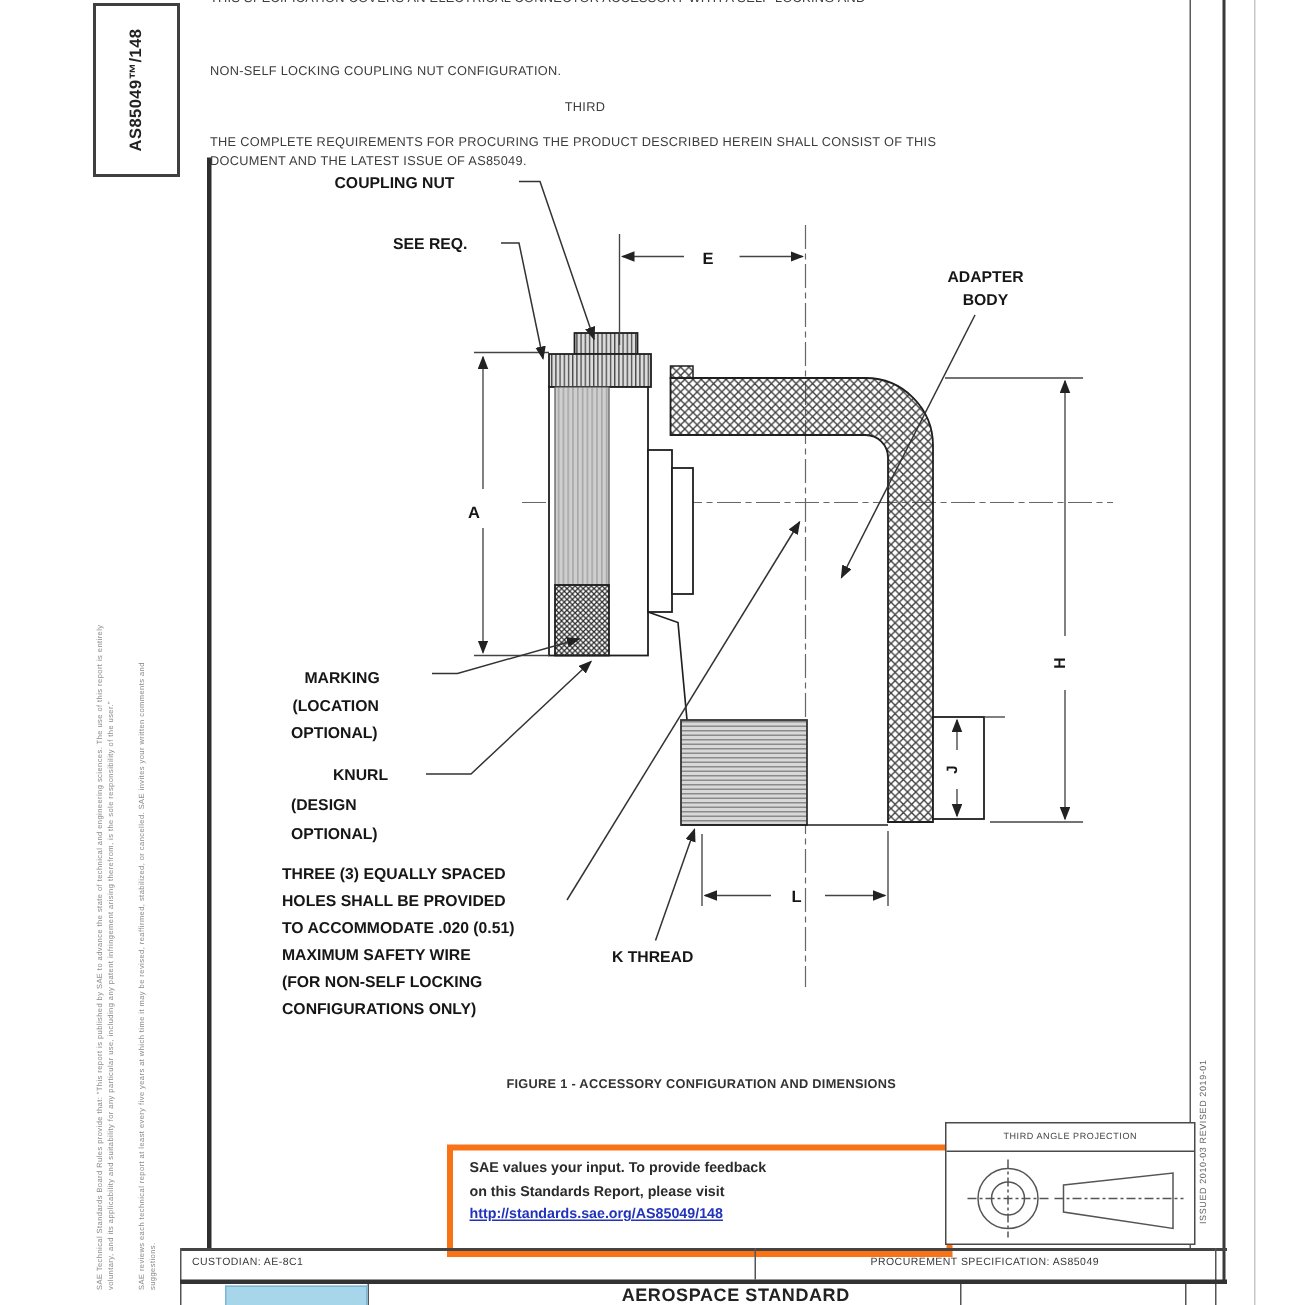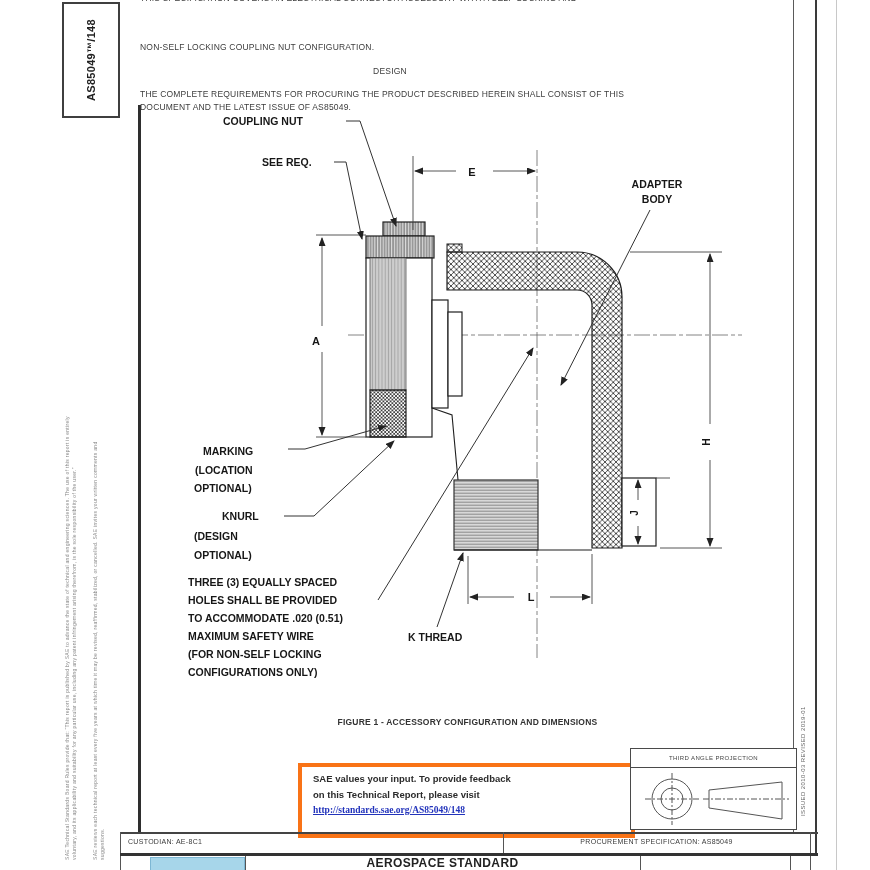--- a/index.html
+++ b/index.html
@@ -10,26 +10,26 @@
   .notice{font-size:8.5px;color:#3c3c3c;letter-spacing:.2px;line-height:13px;margin-top:36px;}
   .rot-up{position:absolute;transform:rotate(-90deg);transform-origin:0 0;white-space:nowrap;}
   .micro{font-size:5px;color:#8a8a8a;letter-spacing:.3px;}
   #as-box{left:62px;top:2px;width:54px;height:112px;border:2px solid #3f3f3f;
           display:flex;align-items:center;justify-content:center;background:#fff;}
   #as-box span{transform:rotate(-90deg);white-space:nowrap;font-weight:bold;font-size:11px;color:#222;letter-spacing:.3px;}
   svg text{font-family:"Liberation Sans",sans-serif;font-weight:bold;fill:#161616;}
   #caption{left:140px;top:717px;width:655px;text-align:center;font-size:8.5px;font-weight:600;color:#333;letter-spacing:.2px;}
   #feedback{left:298px;top:763px;width:318px;height:63px;border:4px solid #f97316;background:#fff;
             padding:4px 0 0 11px;font-size:9.5px;font-weight:bold;color:#2b2b2b;line-height:15.5px;}
-  #feedback a{text-decoration:underline;cursor:pointer;font-family:Liberation Serif, serif;}
+  #feedback a{text-decoration:underline;cursor:pointer;}
   #proj-box{left:630px;top:748px;width:165px;height:80px;border:1.5px solid #4a4a4a;background:#fff;}
   #proj-title{position:absolute;left:0;top:0;width:100%;height:18px;border-bottom:1.5px solid #4a4a4a;
               display:flex;align-items:center;justify-content:center;font-size:6px;color:#444;letter-spacing:.4px;}
   .ftext{font-size:7px;color:#3a3a3a;letter-spacing:.3px;}
-  #aero{left:245px;top:856px;width:395px;text-align:center;font-weight:bold;font-size:12px;color:#222;letter-spacing:.4px;}
+  #aero{left:245px;top:856px;width:395px;text-align:center;font-weight:bold;font-size:12px;color:#222;letter-spacing:.4px;padding-left:48px;}
   #logo{left:150px;top:857px;width:93px;height:13px;background:#a7d6ea;border:1px solid #7db7d4;border-bottom:none;}
 </style>
 </head>
 <body>
 
 <div id="page">
 
   <div id="as-box" class="abs">
     <span>AS85049™/148</span>
   </div>
@@ -43,21 +43,21 @@
   <div class="vline" style="left:793px;top:0;width:1px;height:832px;background:#5a5a5a;"></div>
   <div class="vline" style="left:815px;top:0;width:2px;height:855px;background:#3a3a3a;"></div>
   <div class="vline" style="left:836px;top:0;width:1px;height:870px;background:#c8c8c8;"></div>
 
   <div class="rot-up" style="left:800px;top:816px;width:272px;font-size:6px;color:#666;letter-spacing:.4px;">ISSUED 2010-03      REVISED 2019-01</div>
 
   <div class="abs" style="left:140px;top:0;width:640px;height:4px;overflow:hidden;">
     <div class="notice" style="margin-top:-8px;">THIS SPECIFICATION COVERS AN ELECTRICAL CONNECTOR ACCESSORY WITH A SELF-LOCKING AND</div>
   </div>
   <div class="abs notice" style="left:140px;top:5px;">NON-SELF LOCKING COUPLING NUT CONFIGURATION.</div>
-  <div class="abs notice" style="left:140px;top:29px;width:500px;text-align:center;">DESIGN</div>
+  <div class="abs notice" style="left:140px;top:29px;width:500px;text-align:center;">THIRD</div>
   <div class="abs notice" style="left:140px;top:52px;width:505px;">THE COMPLETE REQUIREMENTS FOR PROCURING THE PRODUCT DESCRIBED HEREIN SHALL CONSIST OF THIS DOCUMENT AND THE LATEST ISSUE OF AS85049.</div>
 
   <svg class="abs" style="left:0;top:0;pointer-events:none;" width="870" height="870" viewBox="0 0 870 870">
     <defs>
       <pattern id="hx" width="5.5" height="5.5" patternUnits="userSpaceOnUse">
         <path d="M0,0 L5.5,5.5 M5.5,0 L0,5.5" stroke="#3d3d3d" stroke-width="0.9"></path>
       </pattern>
       <pattern id="kn" width="3.6" height="3.6" patternUnits="userSpaceOnUse">
         <path d="M0,0 L3.6,3.6 M3.6,0 L0,3.6" stroke="#2a2a2a" stroke-width="0.8"></path>
       </pattern>
@@ -163,21 +163,21 @@
     <text x="188" y="640" font-size="10.5">MAXIMUM SAFETY WIRE</text>
     <text x="188" y="658" font-size="10.5">(FOR NON-SELF LOCKING</text>
     <text x="188" y="676" font-size="10.5">CONFIGURATIONS ONLY)</text>
     <text x="408" y="641" font-size="10.5">K THREAD</text>
   </svg>
 
   <div id="caption" class="abs">FIGURE 1 - ACCESSORY CONFIGURATION AND DIMENSIONS</div>
 
   <div id="feedback" class="abs">
     <div>SAE values your input. To provide feedback</div>
-    <div>on this Technical Report, please visit</div>
+    <div>on this Standards Report, please visit</div>
     <a style="color:#2233bb;">http://standards.sae.org/AS85049/148</a>
   </div>
 
   <div id="proj-box" class="abs">
     <div id="proj-title">THIRD ANGLE PROJECTION</div>
     <svg width="163" height="58" viewBox="0 0 163 58" style="position:absolute;left:0;top:20px;">
       <g stroke="#555" stroke-width="1" fill="none">
         <circle cx="41" cy="30" r="20"></circle>
         <circle cx="41" cy="30" r="11"></circle>
         <path d="M14,30 H68" stroke-dasharray="6 2 2 2"></path>

